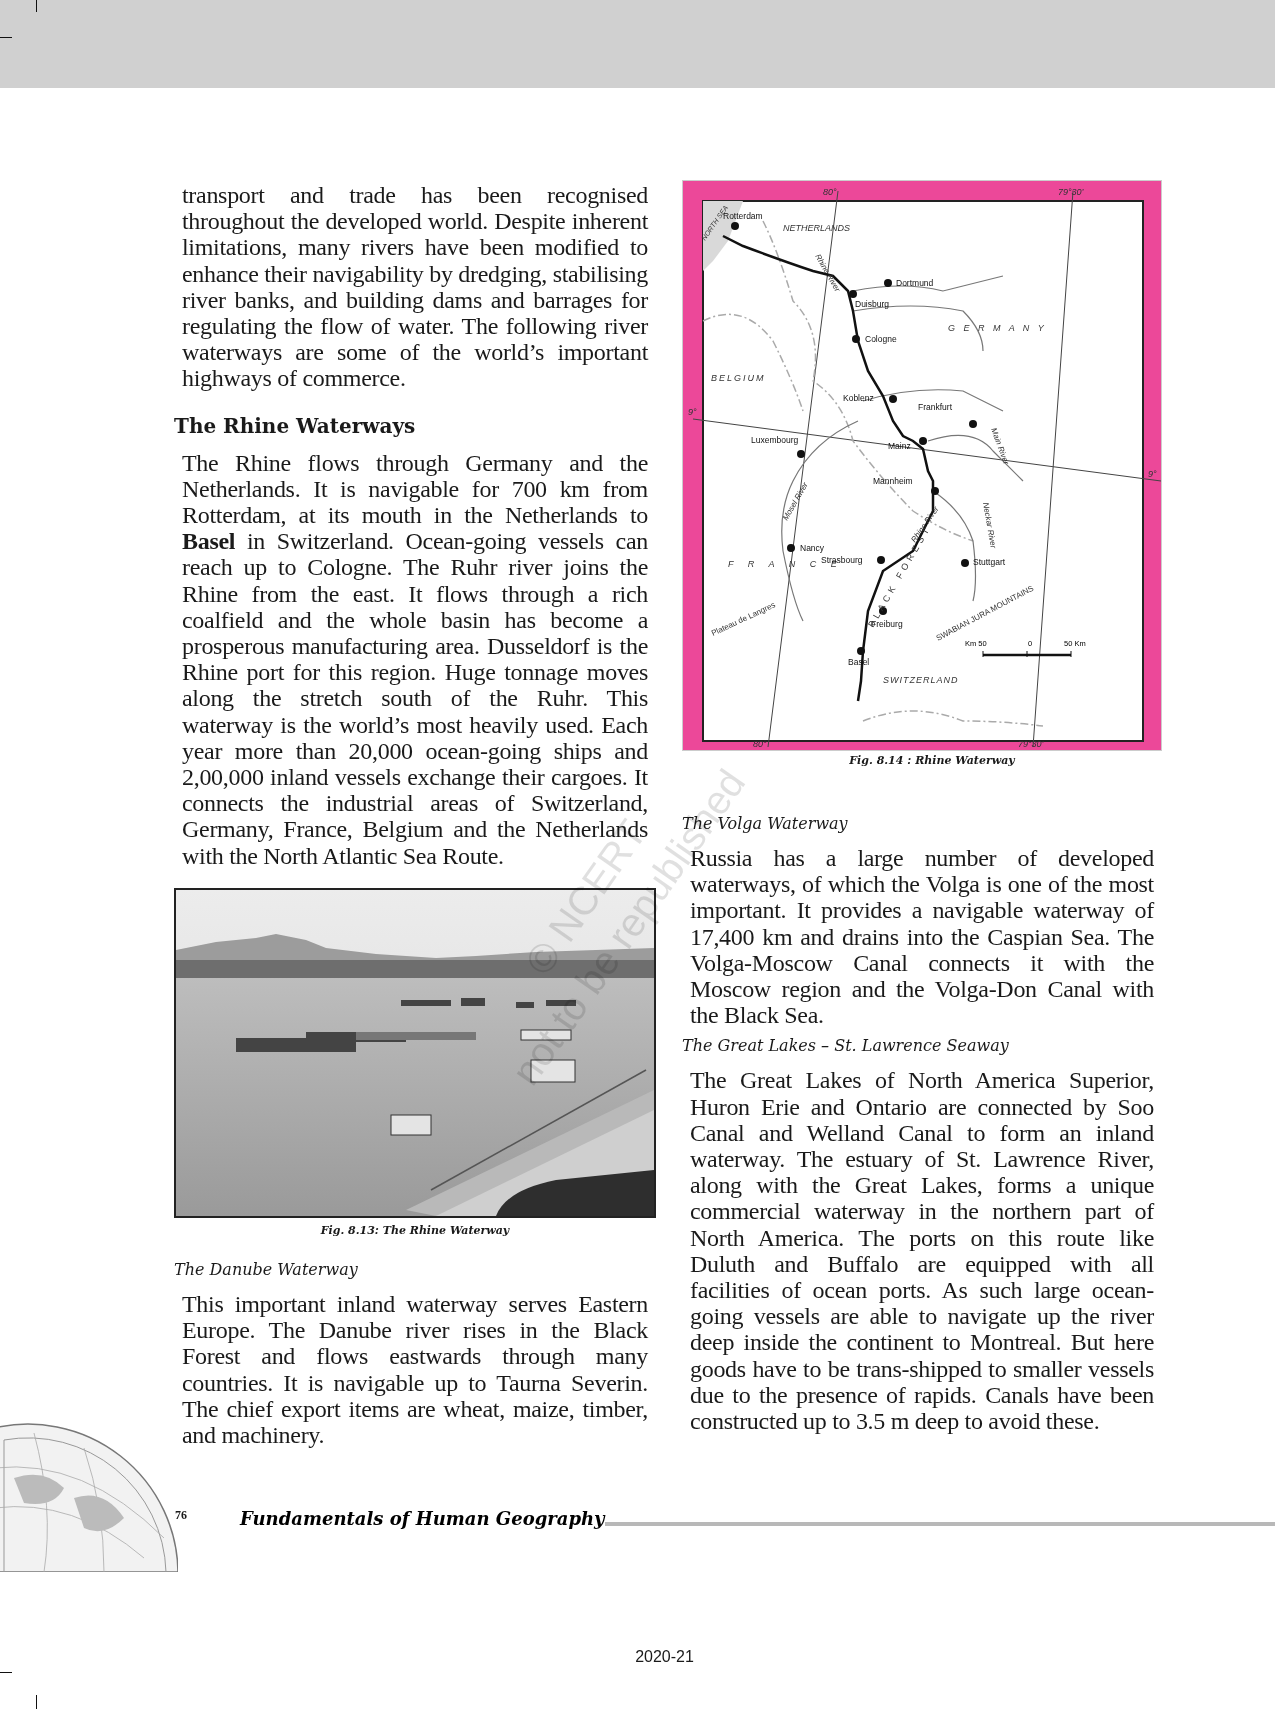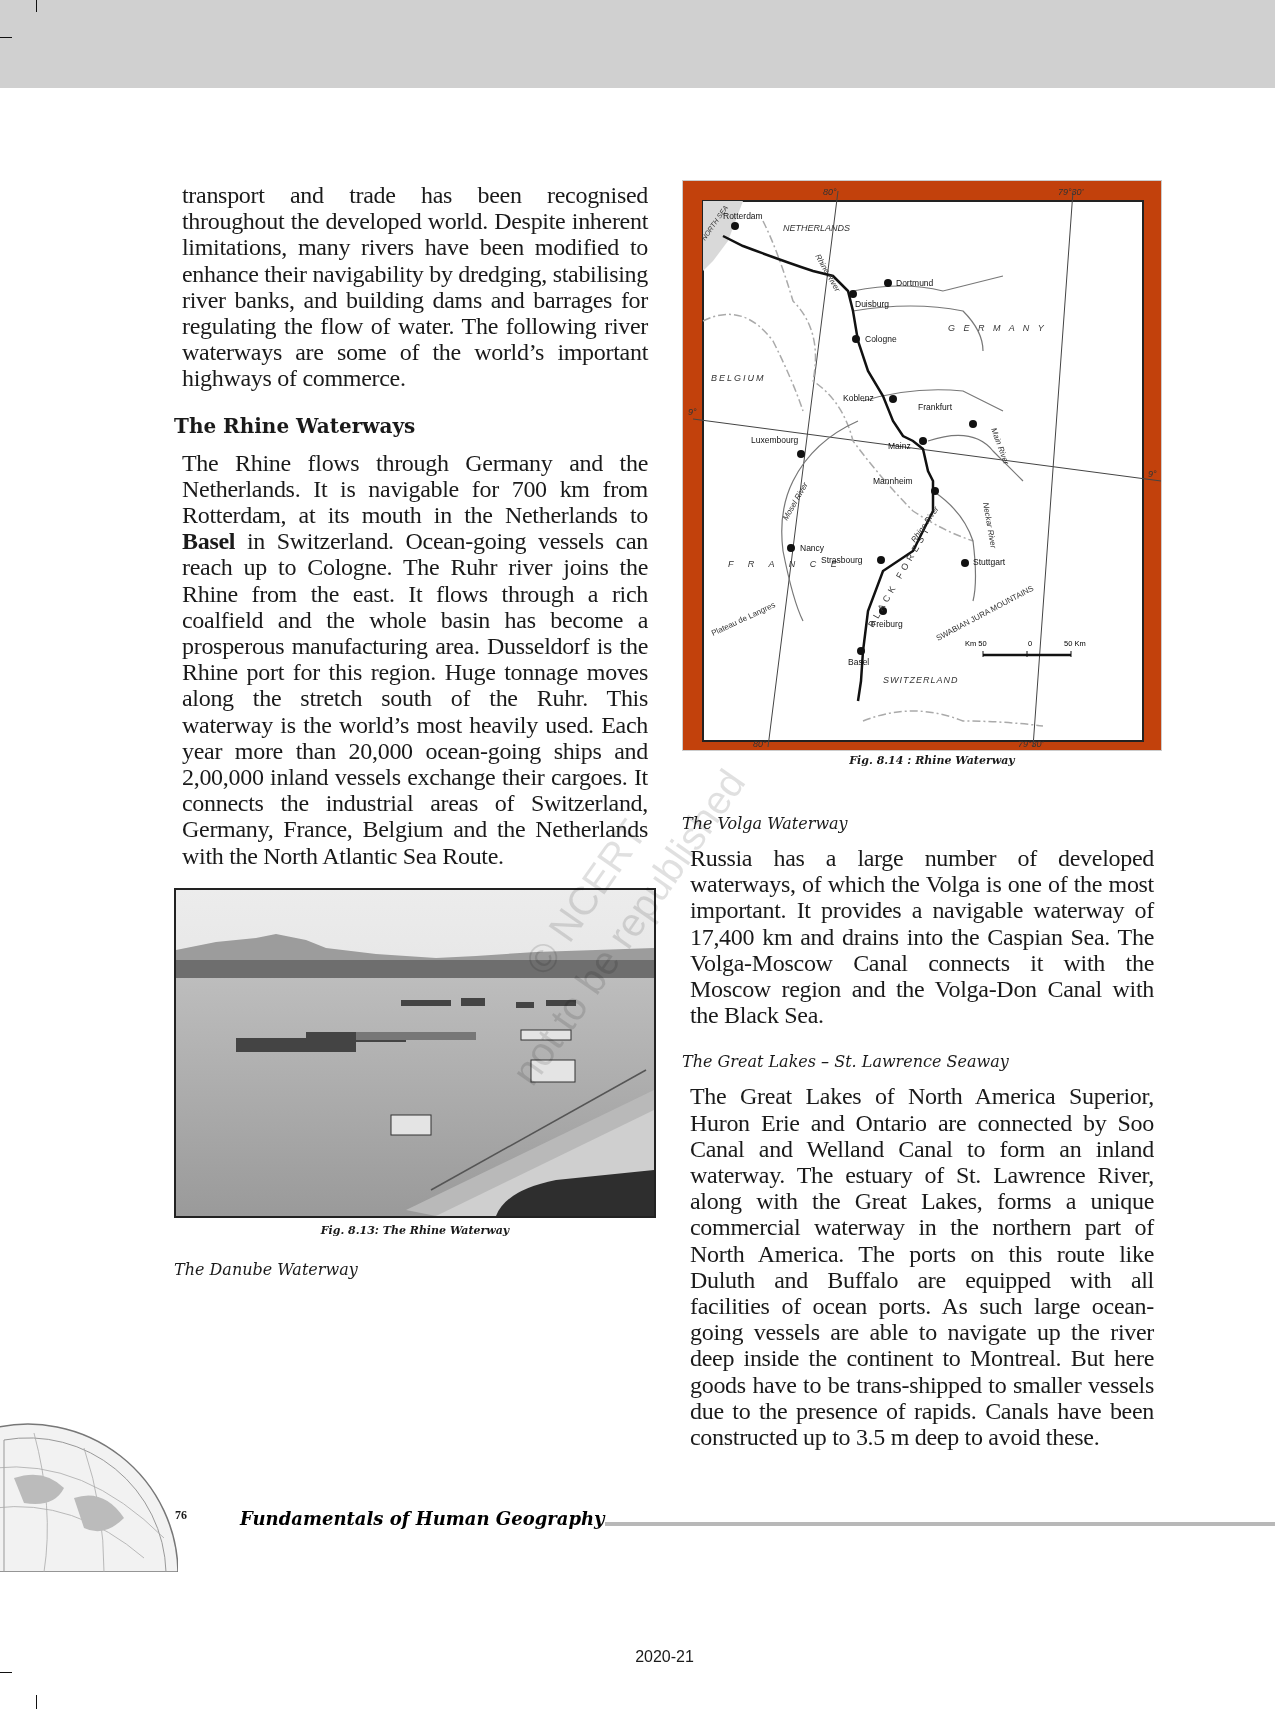--- a/index.html
+++ b/index.html
@@ -7,21 +7,21 @@
   .topbar { position: absolute; left: 0; top: 0; width: 1275px; height: 88px; background: #d0d0d0; }
   .crop { position: absolute; background: #111; }
   .col { position: absolute; }
   .col-left { left: 174px; top: 174px; width: 482px; }
   .para { font-size: 24px; line-height: 26.2px; text-align: justify; margin: 8px; font-family: Liberation Serif, serif; letter-spacing: -0.3px; }
   .para b { font-weight: bold; }
   h2.sec { font-size: 20px; font-weight: bold; margin: 22px 0 12px 0; font-family: "DejaVu Serif", serif; }
   h3.sub { font-size: 16px; font-weight: normal; font-style: italic; margin: 0 0 12px 0; font-family: "DejaVu Serif", serif; }
   .caption { font-size: 11px; font-weight: bold; font-style: italic; text-align: center; font-family: "DejaVu Serif", serif; }
   .photo { position: absolute; left: 174px; top: 888px; width: 482px; height: 330px; border: 2px solid #222; box-sizing: border-box; overflow: hidden; }
-  .map { position: absolute; left: 682px; top: 180px; width: 480px; height: 571px; border: 1px solid #ccc; box-sizing: border-box; background: #c2410c; }
+  .map { position: absolute; left: 682px; top: 180px; width: 480px; height: 571px; border: 1px solid #ccc; box-sizing: border-box; background: #ec4899; }
   .footer-num { position: absolute; left: 175px; top: 1508px; font-size: 12px; font-weight: bold; font-family: Liberation Serif, serif; }
   .footer-title { position: absolute; left: 240px; top: 1508px; font-size: 18px; font-weight: bold; font-style: italic; color: #000000; font-family: "DejaVu Serif", serif; }
   .footer-line { position: absolute; left: 605px; top: 1522px; width: 670px; height: 4px; background: #b8b8b8; }
   .year { position: absolute; left: 0; width: 1275px; top: 1648px; text-align: center; font-size: 16px; font-family: "Liberation Sans", sans-serif; padding-left: 27px; }
   .watermark { position: absolute; left: 420px; top: 860px; transform: rotate(-55deg); transform-origin: center; color: rgba(0,0,0,0.12); font-family: "Liberation Sans", sans-serif; font-size: 40px; line-height: 52px; text-align: center; white-space: nowrap; pointer-events: none; }
   .globe { position: absolute; left: -6px; top: 1388px; width: 184px; height: 184px; }
   .map svg text { font-family: "Liberation Sans", sans-serif; }
 </style>
 </head>
 <body>
@@ -73,20 +73,21 @@
     <path d="M260 326 L478 220 L478 326 Z" fill="#cfcfcf"></path>
     <path d="M320 326 Q330 300 380 290 L478 280 L478 326 Z" fill="#2e2e2e"></path>
     <line x1="255" y1="300" x2="470" y2="180" stroke="#555" stroke-width="1.5"></line>
   </svg>
 </div>
 
 <div class="caption" style="position:absolute;left:174px;top:1224px;width:482px;">Fig. 8.13: The Rhine Waterway</div>
 
 <div class="col" style="left:174px;top:1260px;width:482px;">
   <h3 class="sub">The Danube Waterway</h3>
+  <p class="para">This important inland waterway serves Eastern Europe. The Danube river rises in the Black Forest and flows eastwards through many countries. It is navigable up to Taurna Severin. The chief export items are wheat, maize, timber, and machinery.</p>
 </div>
 
 <div class="map">
   <svg width="478" height="569" viewBox="0 0 478 569">
     <rect x="20" y="20" width="440" height="540" fill="#fff" stroke="#222" stroke-width="2"></rect>
     <path d="M20 20 L60 20 L45 60 L30 80 L20 90 Z" fill="#d9d9d9"></path>
 
     <line x1="155" y1="10" x2="85" y2="566" stroke="#444" stroke-width="1"></line>
     <line x1="390" y1="10" x2="350" y2="566" stroke="#444" stroke-width="1"></line>
     <line x1="10" y1="238" x2="478" y2="300" stroke="#444" stroke-width="1"></line>
@@ -181,21 +182,21 @@
       <line x1="388" y1="470" x2="388" y2="476" stroke="#111"></line>
     </g>
   </svg>
 </div>
 
 <div class="caption" style="position:absolute;left:782px;top:754px;width:300px;">Fig. 8.14 : Rhine Waterway</div>
 
 <div class="col" style="left:682px;top:814px;width:480px;">
   <h3 class="sub">The Volga Waterway</h3>
   <p class="para">Russia has a large number of developed waterways, of which the Volga is one of the most important. It provides a navigable waterway of 17,400 km and drains into the Caspian Sea. The Volga-Moscow Canal connects it with the Moscow region and the Volga-Don Canal with the Black Sea.</p>
-  <h3 class="sub" style="margin-top:24px;">The Great Lakes – St. Lawrence Seaway</h3>
+  <h3 class="sub" style="margin-top:8px;">The Great Lakes – St. Lawrence Seaway</h3>
   <p class="para">The Great Lakes of North America Superior, Huron Erie and Ontario are connected by Soo Canal and Welland Canal to form an inland waterway. The estuary of St. Lawrence River, along with the Great Lakes, forms a unique commercial waterway in the northern part of North America. The ports on this route like Duluth and Buffalo are equipped with all facilities of ocean ports. As such large ocean-going vessels are able to navigate up the river deep inside the continent to Montreal. But here goods have to be trans-shipped to smaller vessels due to the presence of rapids. Canals have been constructed up to 3.5 m deep to avoid these.</p>
 </div>
 
 <div class="watermark">
   <div>© NCERT</div>
   <div>not to be republished</div>
 </div>
 
 <svg class="globe" viewBox="0 0 184 184">
   <path d="M0 184 L0 40 A150 150 0 0 1 184 184 Z" fill="#f2f2f2" stroke="#777" stroke-width="1.5"></path>

